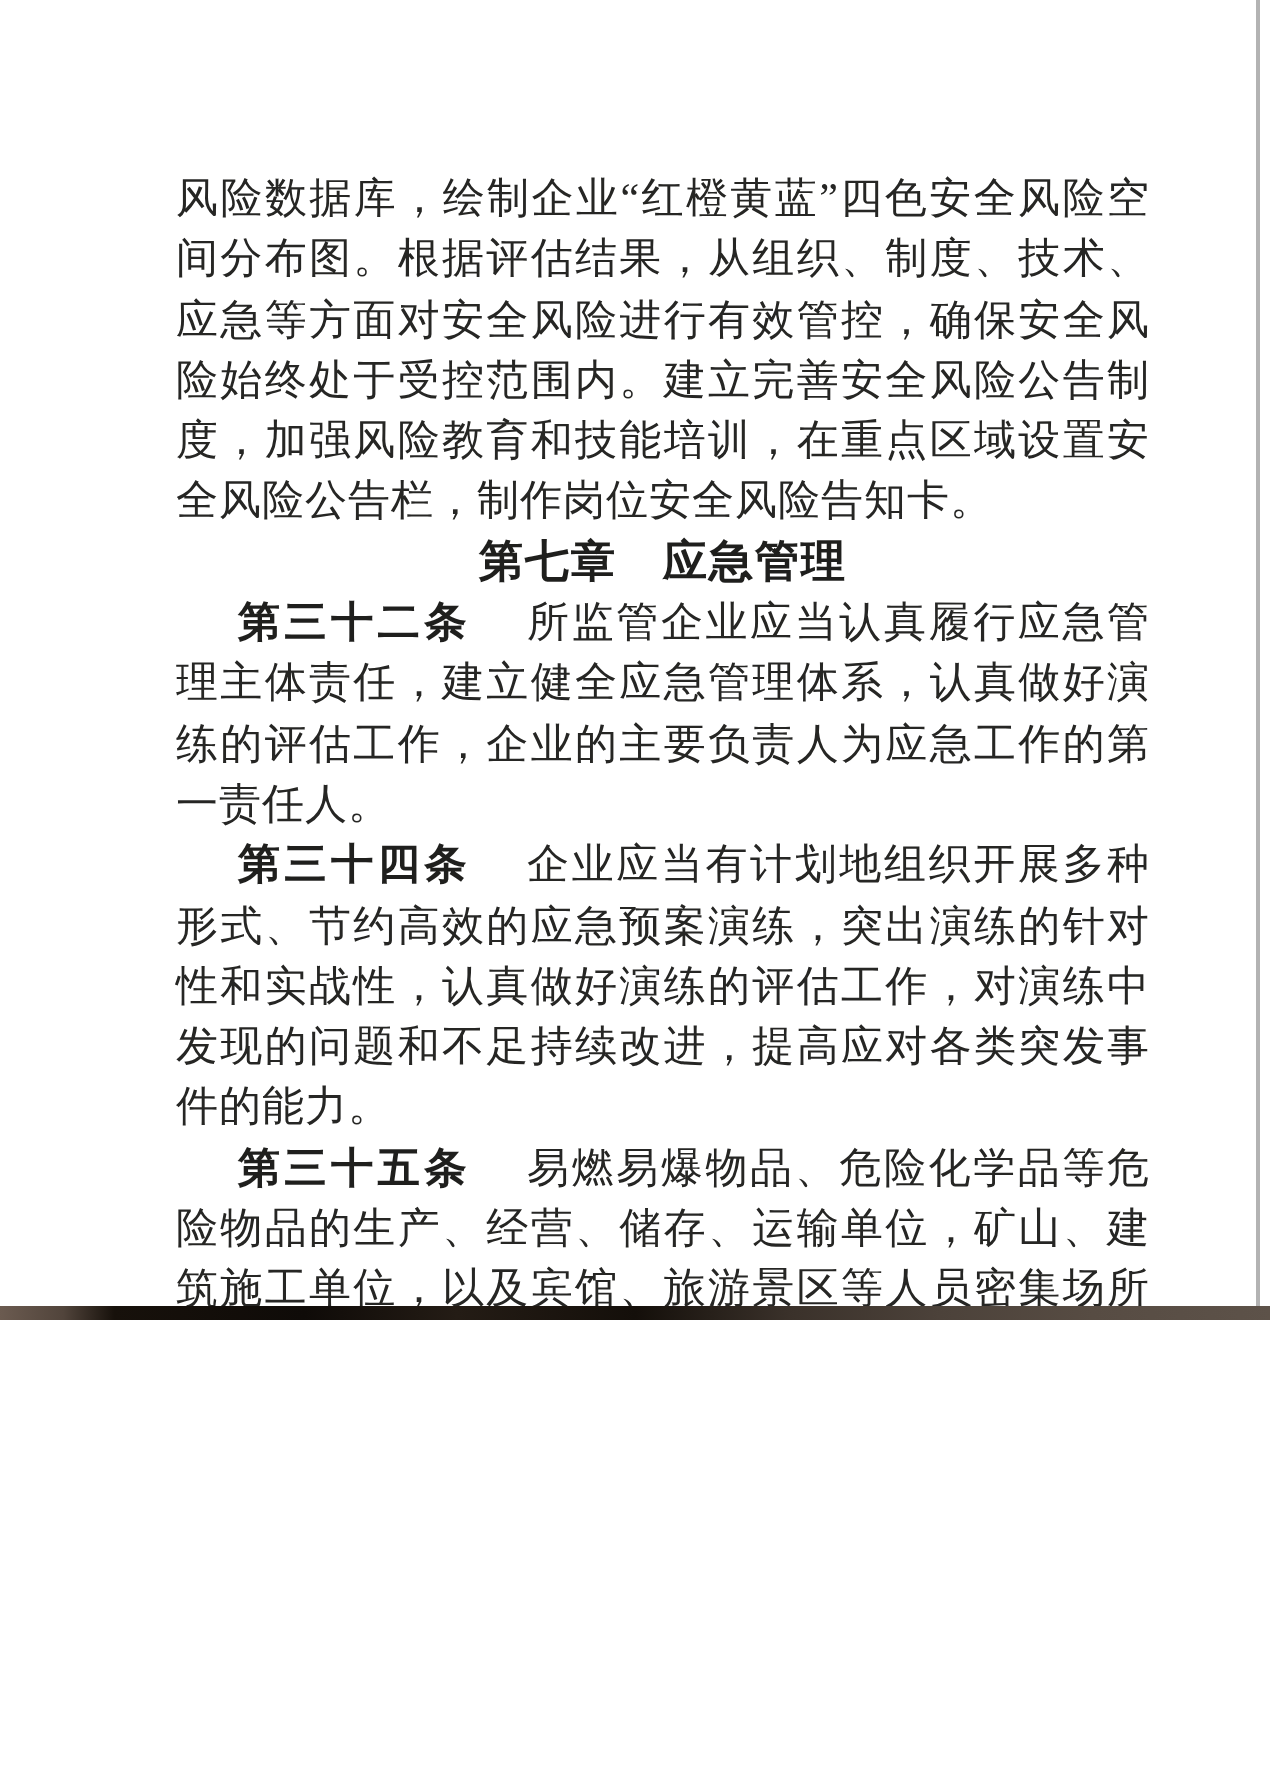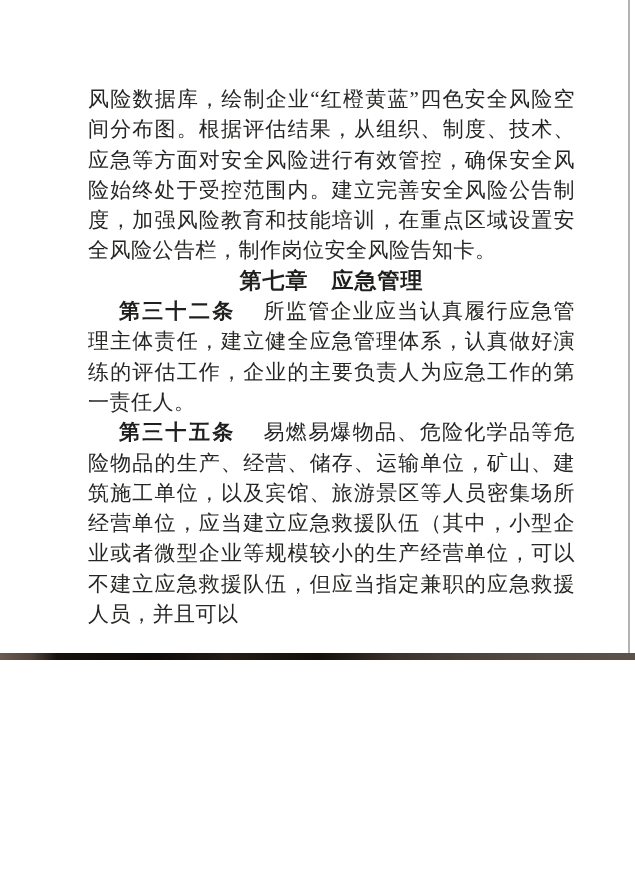--- a/index.html
+++ b/index.html
@@ -92,20 +92,21 @@
 
   <div class="content">
 
     <p><span>风险数据库，绘制企业“红橙黄蓝”四色安全风险空间分布图。根据评估结果，从组织、制度、技术、应急等方面对安全风险进行有效管控，确保安全风险始终处于受控范围内。建立完善安全风险公告制度，加强风险教育和技能培训，在重点区域设置安全风险公告栏，制作岗位安全风险告知卡。</span></p>
 
     <h2 class="chapter-heading">第七章　应急管理</h2>
 
     <p class="para-indent"><b class="article-label">第三十二条</b><span>所监管企业应当认真履行应急管理主体责任，建立健全应急管理体系，认真做好演练的评估工作，企业的主要负责人为应急工作的第一责任人。</span></p>
 
 
+    <p class="para-indent"><b class="article-label">第三十四条</b><span>企业应当有计划地组织开展多种形式、节约高效的应急预案演练，突出演练的针对性和实战性，认真做好演练的评估工作，对演练中发现的问题和不足持续改进，提高应对各类突发事件的能力。</span></p>
 
     <p class="para-indent"><b class="article-label">第三十五条</b><span>易燃易爆物品、危险化学品等危险物品的生产、经营、储存、运输单位，矿山、建筑施工单位，以及宾馆、旅游景区等人员密集场所经营单位，应当建立应急救援队伍（其中，小型企业或者微型企业等规模较小的生产经营单位，可以不建立应急救援队伍，但应当指定兼职的应急救援人员，并且可以</span></p>
 
   </div>
 
   <div class="page-number">— 12 —</div>
 
   <div class="scan-edge-right"></div>
   <div class="scan-edge-bottom"></div>
 

